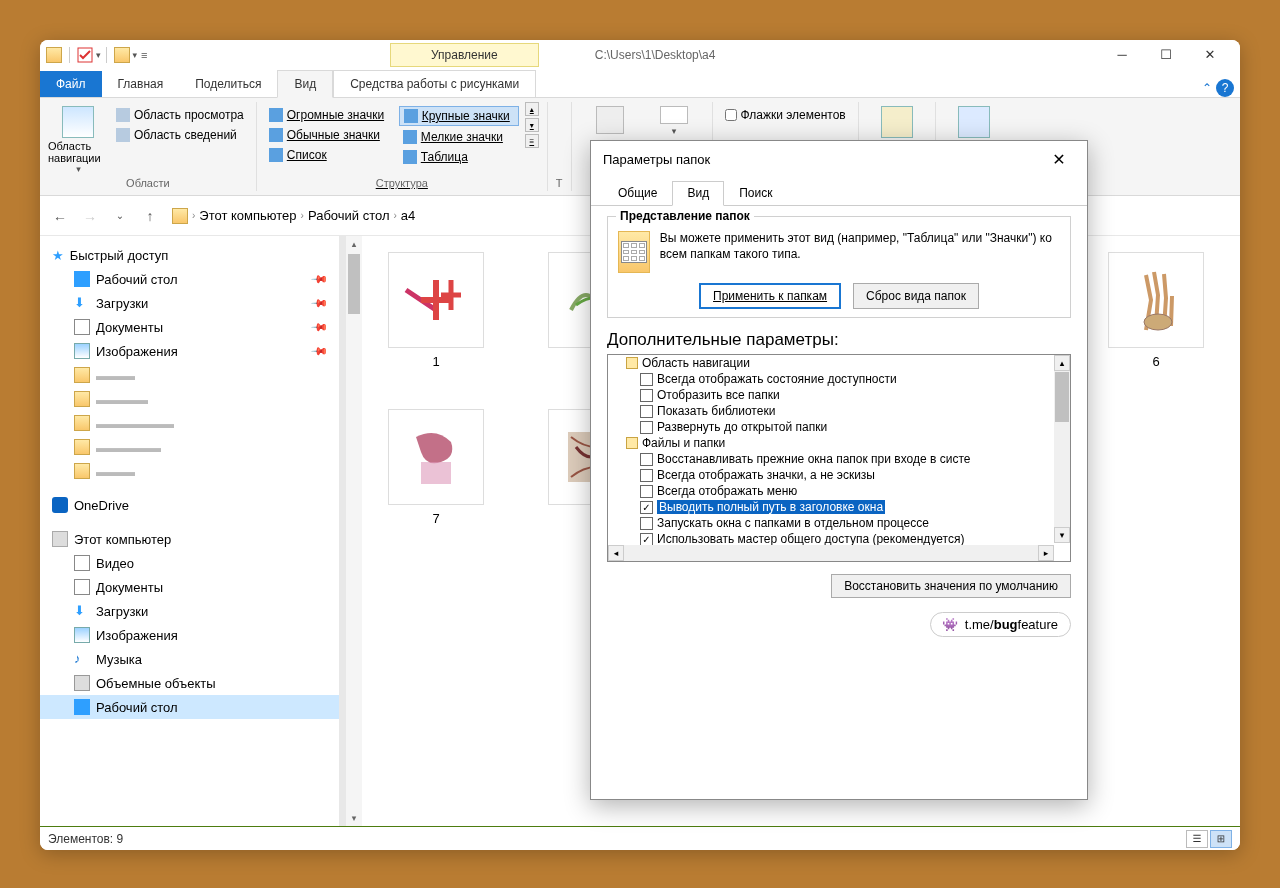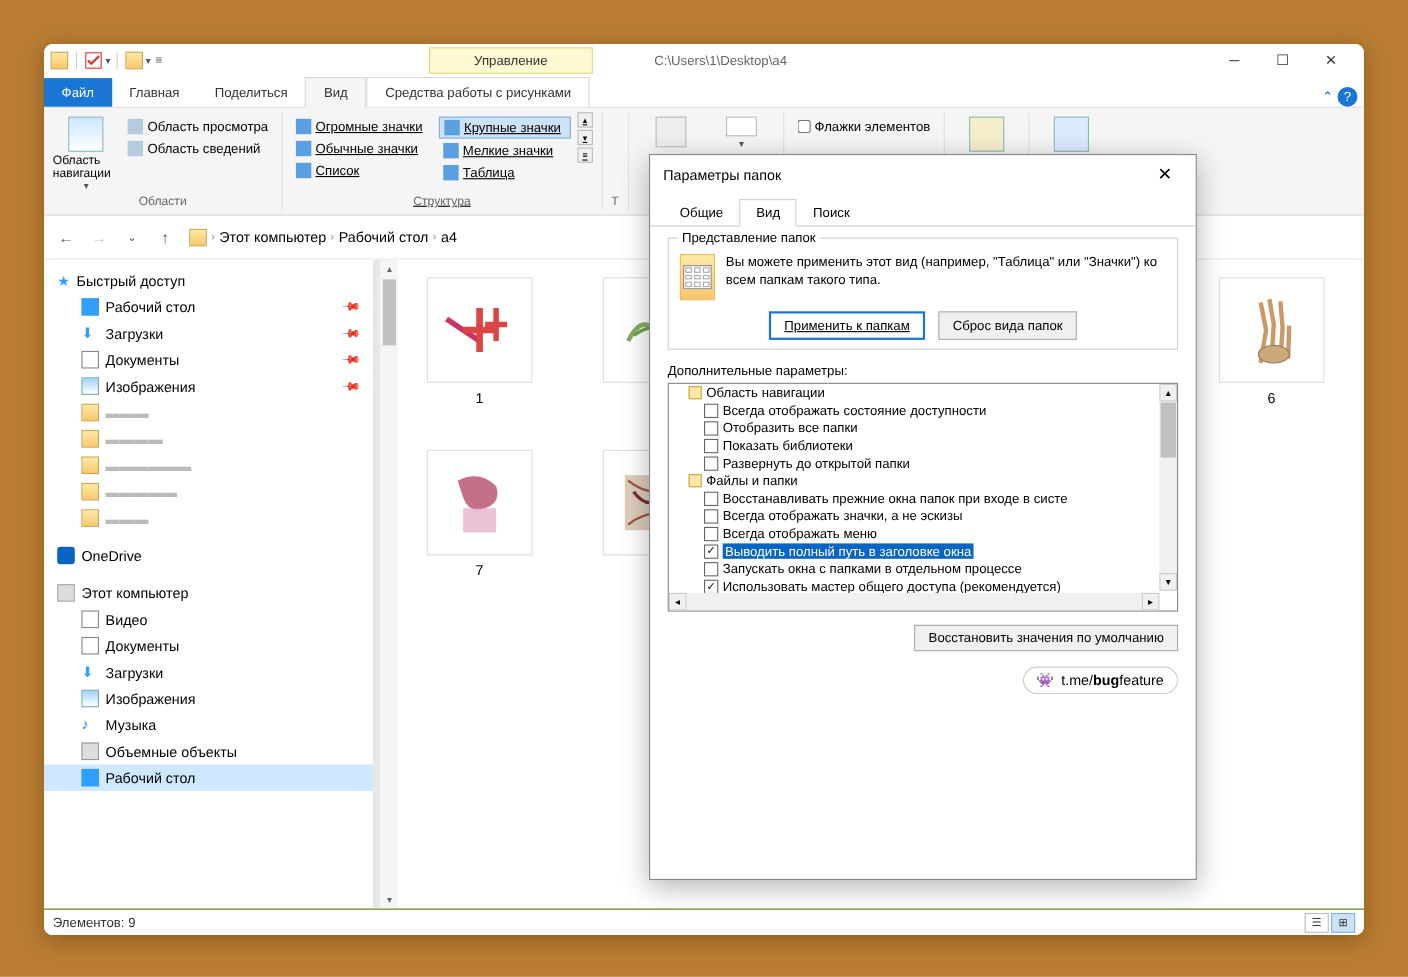--- a/index.html
+++ b/index.html
@@ -75,21 +75,21 @@
 .dlg-body { flex:1; padding: 10px 16px; overflow:hidden; }
 .fieldset { border:1px solid #d0d0d0; padding:8px 10px; font-size:12px; margin-bottom:12px; }
 .fv-row { display:flex; gap:10px; align-items:flex-start;justify-content:space-between; }
 .fv-icon { width:42px; height:42px; background: linear-gradient(#ffe9a6,#f9c76b); border:1px solid #e5b754; position:relative; display:flex; align-items:center; justify-content:center; }
 .fv-gr { width:26px; height:22px; background:#fff; border:1px solid #888; display:grid; grid-template-columns:repeat(3,1fr); grid-template-rows:repeat(3,1fr);}
 .fv-gr div { border:1px solid #aaa; margin:1px;}
 .fv-text { font-size:12px; line-height:1.3; }
 .fv-btns { display:flex; gap:12px; justify-content:center; margin-top:10px;}
 .dlg-btn { padding: 4px 12px; font-size:12px; background:#f0f0f0; border:1px solid #aaa; cursor:pointer;}
 .dlg-btn.primary { border:2px solid #1976D2; background:#fff;text-decoration:underline; }
-.adv-label { font-size:12px; margin-bottom:4px; }
+.adv-label { font-size:17px; margin-bottom:4px; }
 .tree { border:1px solid #888; height: 208px; overflow:hidden; font-size:12px; position:relative; background:#fff;}
 .tree-inner { overflow:hidden; height: 190px; }
 .tree-row { display:flex; align-items:center; gap:4px; padding:1px 4px;}
 .tree-row.cat { font-weight:normal; }
 .tree-row .chk { width:13px; height:13px; border:1px solid #666; display:inline-flex; align-items:center; justify-content:center; font-size:10px; background:#fff;}
 .tree-row.indent1 { padding-left: 18px; }
 .tree-row.indent2 { padding-left: 32px; }
 .tree-row.sel span.txt { background:#0a64c2; color:#fff; padding:0 2px;}
 .tree-fold { width:12px; height:12px; background:#ffe9a6; border:1px solid #c9a443; display:inline-block;}
 .tree-vscroll { position:absolute; right:0; top:0; bottom:18px; width:16px; background:#f0f0f0; display:flex; flex-direction:column;}
@@ -454,21 +454,21 @@
     <span>Параметры папок</span>
     <div class="dlg-close">✕</div>
   </div>
   <div class="dlg-tabs">
     <div class="dlg-tab">Общие</div>
     <div class="dlg-tab active">Вид</div>
     <div class="dlg-tab">Поиск</div>
   </div>
   <div class="dlg-body">
     <div class="fieldset" style="position:relative; padding-top:14px;">
-      <div style="position:absolute; top:-8px; left:8px; background:#fff; padding:0 4px; font-size:12px;">Представление папок</div>
+      <div style="position:absolute; top:-8px; left:8px; background:#fff; padding:0 4px; font-size:12px;font-weight:bold;">Представление папок</div>
       <div class="fv-row">
         <div class="fv-icon">
           <div class="fv-gr">
               <div></div>
               <div></div>
               <div></div>
               <div></div>
               <div></div>
               <div></div>
               <div></div>

